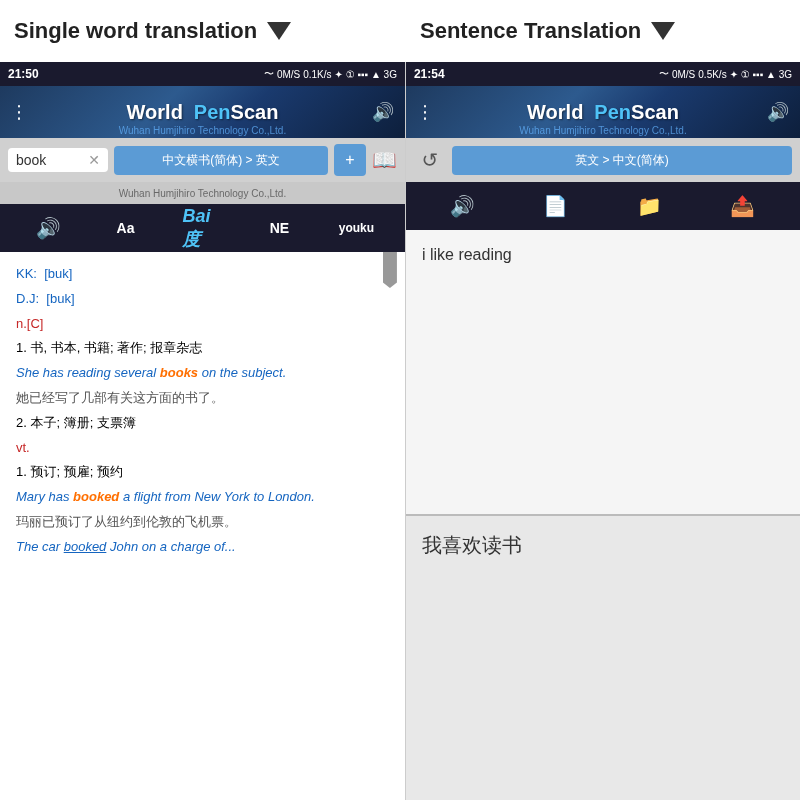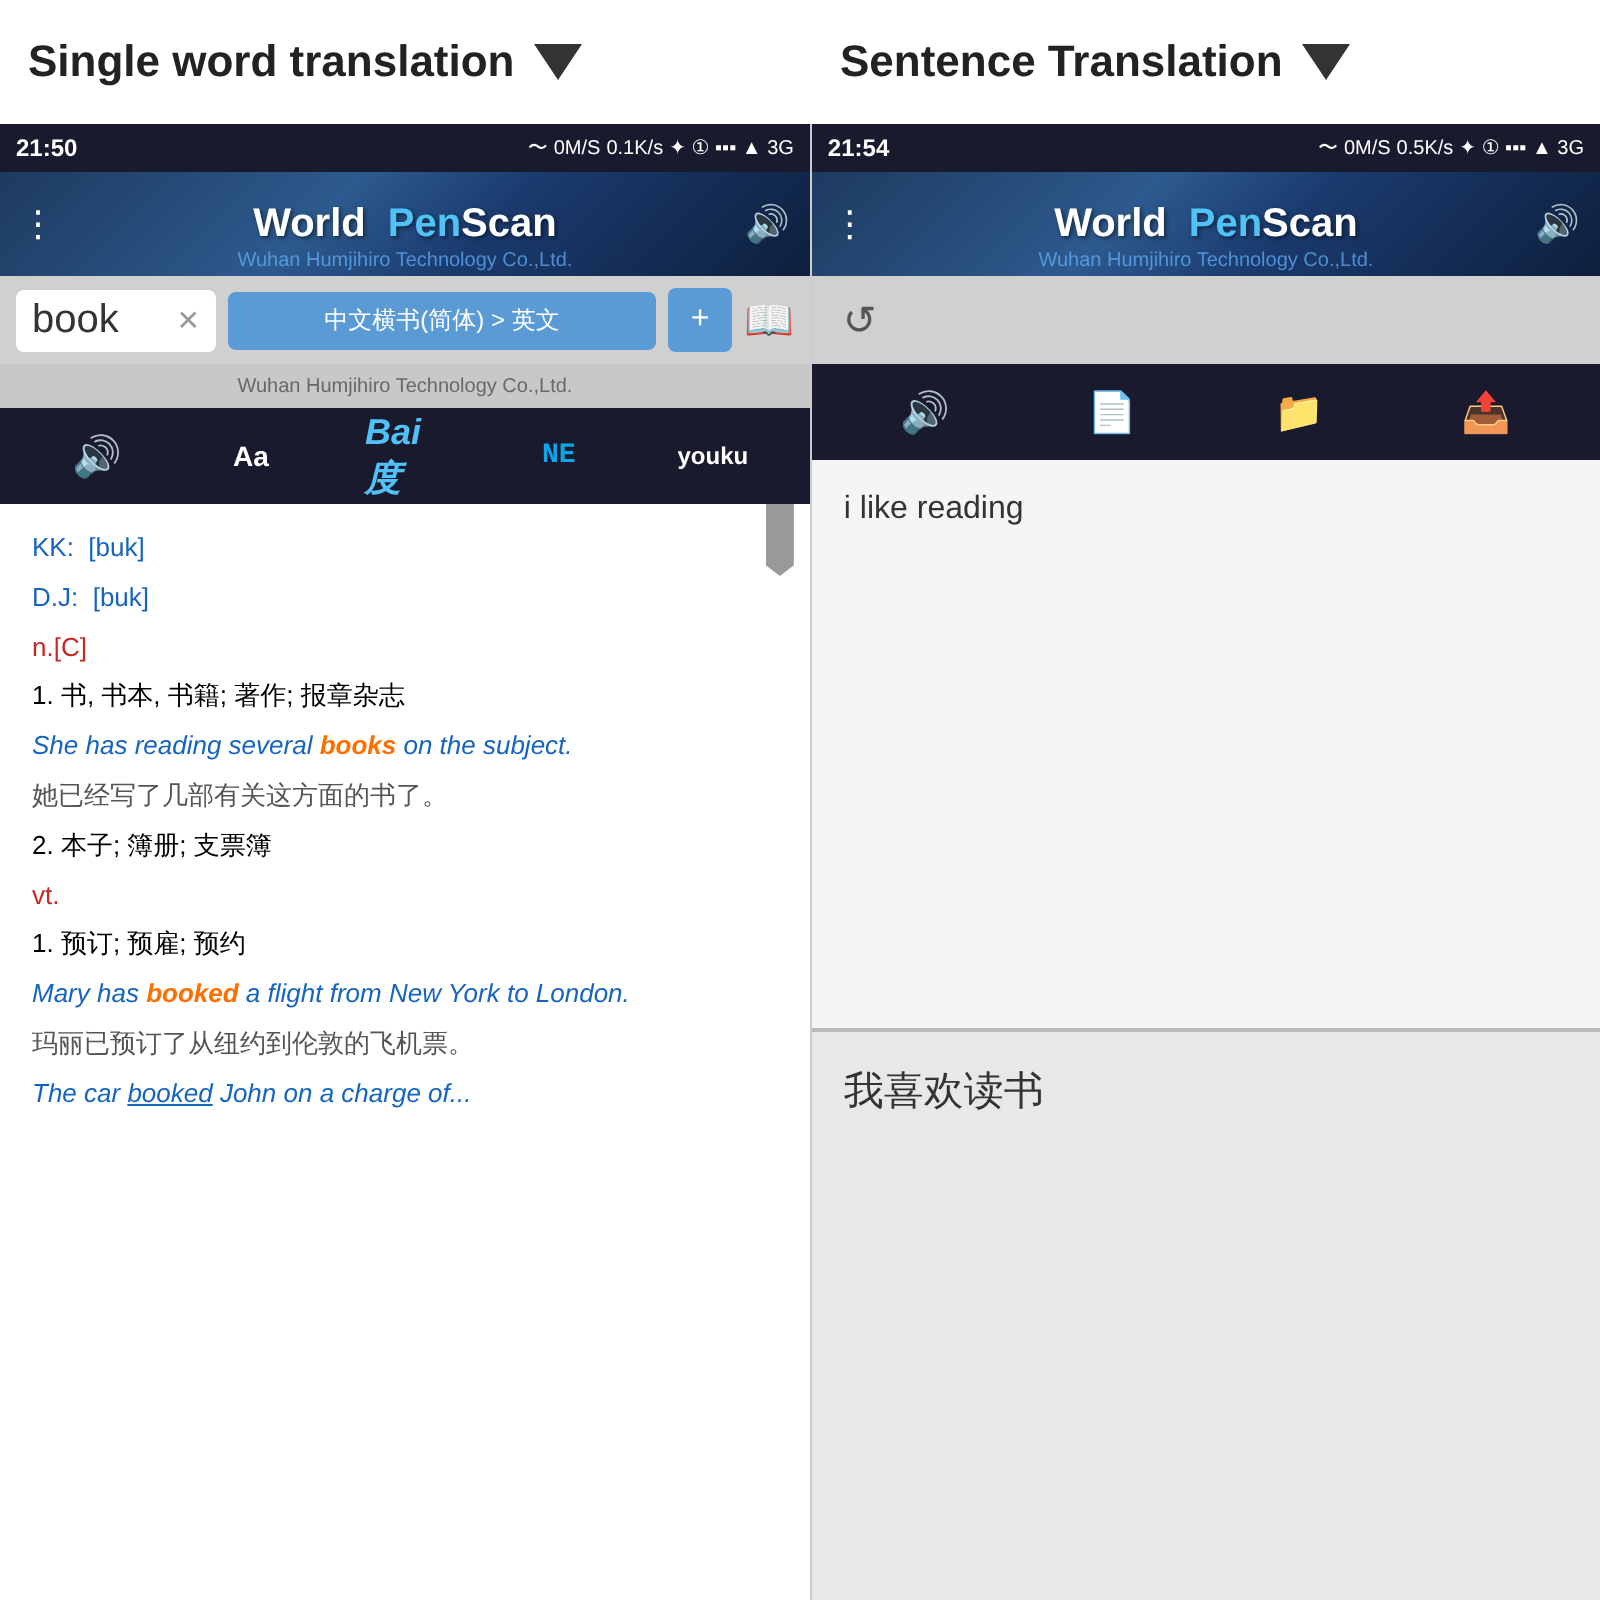--- a/index.html
+++ b/index.html
@@ -141,21 +141,21 @@
     .search-input-wrap {
       background: white;
       border-radius: 4px;
       display: flex;
       align-items: center;
       padding: 4px 8px;
       flex: 0 0 auto;
       width: 100px;
       gap: 4px;
     }
-    .search-input-text { font-size: 20px; color: #333; flex: 1; }
+    .search-input-text { font-size: 14px; color: #333; flex: 1; }
     .clear-btn { color: #999; font-size: 14px; cursor: pointer; }
     .translate-btn {
       background: #5b9bd5;
       color: white;
       border: none;
       border-radius: 4px;
       padding: 6px 12px;
       font-size: 12px;
       cursor: pointer;
       flex: 1;
@@ -209,21 +209,21 @@
       justify-content: center;
       width: 40px;
       height: 40px;
     }
     .tool-icon-text {
       color: white;
       font-size: 14px;
       font-weight: bold;
     }
     .tool-icon-baidu { color: #4fc3f7; font-size: 18px; font-weight: bold; font-style: italic; }
-    .tool-icon-ne { color: #0ea5e9; font-size: 14px; font-weight: bold; font-family: Liberation Mono, monospace; }
+    .tool-icon-ne { color: #ffffff; font-size: 14px; font-weight: bold; }
     .tool-icon-youku { color: white; font-size: 12px; font-weight: bold; }
 
     
     .dict-content {
       flex: 1;
       overflow-y: auto;
       padding: 12px 16px;
       background: white;
       position: relative;
     }
@@ -439,20 +439,21 @@
       <span class="app-menu-icon">⋮</span>
       <div class="app-title">
         <span>World</span><span class="pen">Pen</span><span>Scan</span>
       </div>
       <div class="watermark">Wuhan Humjihiro Technology Co.,Ltd.</div>
       <span class="app-icon-right">🔊</span>
     </div>
 
     <div class="right-search-bar">
       <div class="refresh-btn">↺</div>
+      <button class="right-translate-btn">英文 &gt; 中文(简体)</button>
     </div>
 
     <div class="right-tool-bar">
       <div class="tool-icon">
         <span>🔊</span>
       </div>
       <div class="tool-icon">
         <span>📄</span>
       </div>
       <div class="tool-icon">

